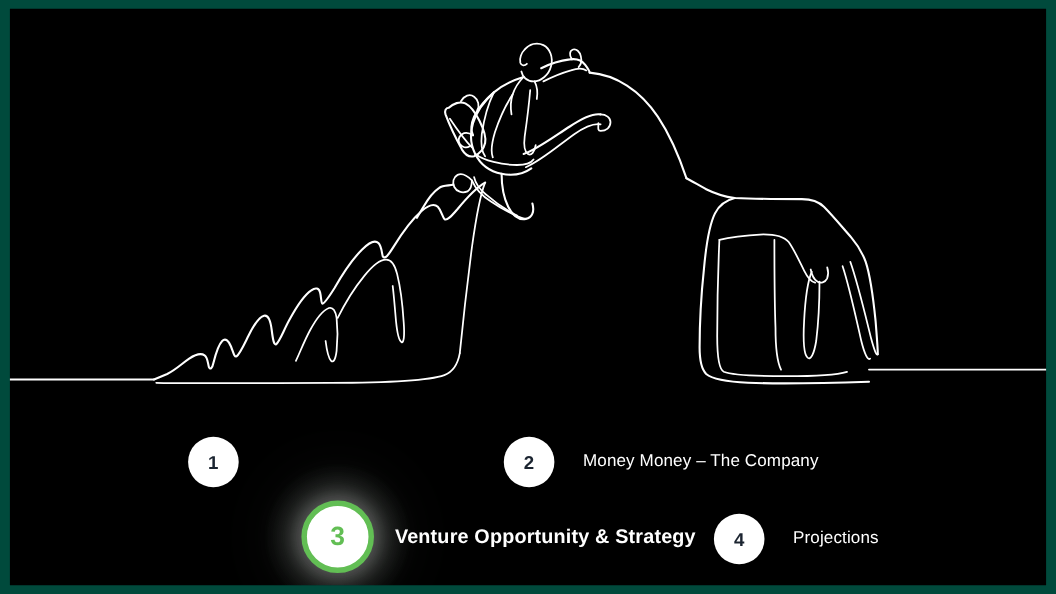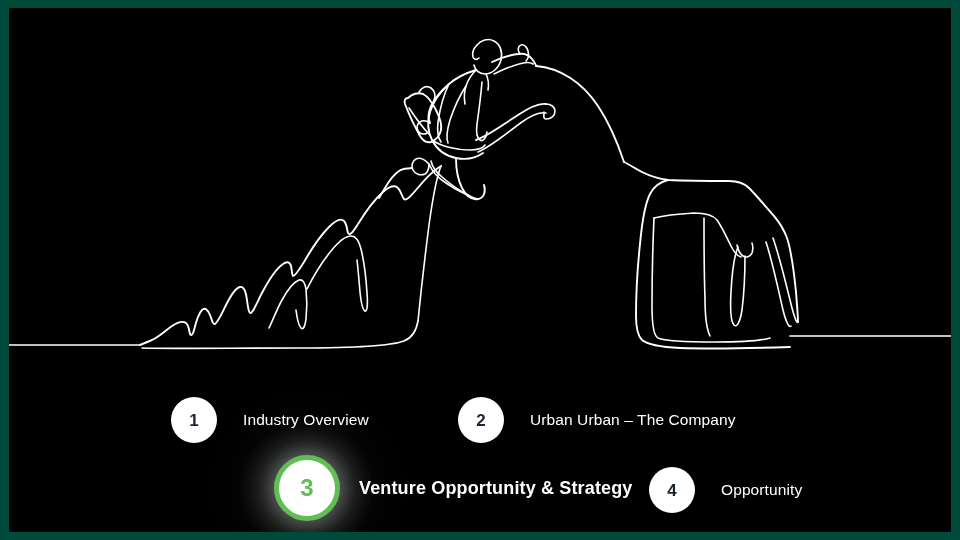--- a/index.html
+++ b/index.html
@@ -363,38 +363,37 @@
   </svg>
 
   <div id="agenda">
 
     <div id="halo-3" class="glow-halo"></div>
 
     <div id="item-1" class="agenda-item">
       <div class="bullet bullet-plain">
         <span class="num">1</span>
       </div>
-      <span class="label">Industry Overview</span>
     </div>
 
     <div id="item-2" class="agenda-item">
       <div class="bullet bullet-plain">
         <span class="num">2</span>
       </div>
-      <span class="label">Urban Urban – The Company</span>
+      <span class="label">Money Money – The Company</span>
     </div>
 
     <div id="item-3" class="agenda-item">
       <div class="bullet bullet-active">
         <span class="num">3</span>
       </div>
       <span class="label label-bold">Venture Opportunity &amp; Strategy</span>
     </div>
 
     <div id="item-4" class="agenda-item">
       <div class="bullet bullet-plain">
         <span class="num">4</span>
       </div>
-      <span class="label">Opportunity</span>
+      <span class="label">Projections</span>
     </div>
 
   </div>
 </div>
 
 </body></html>

